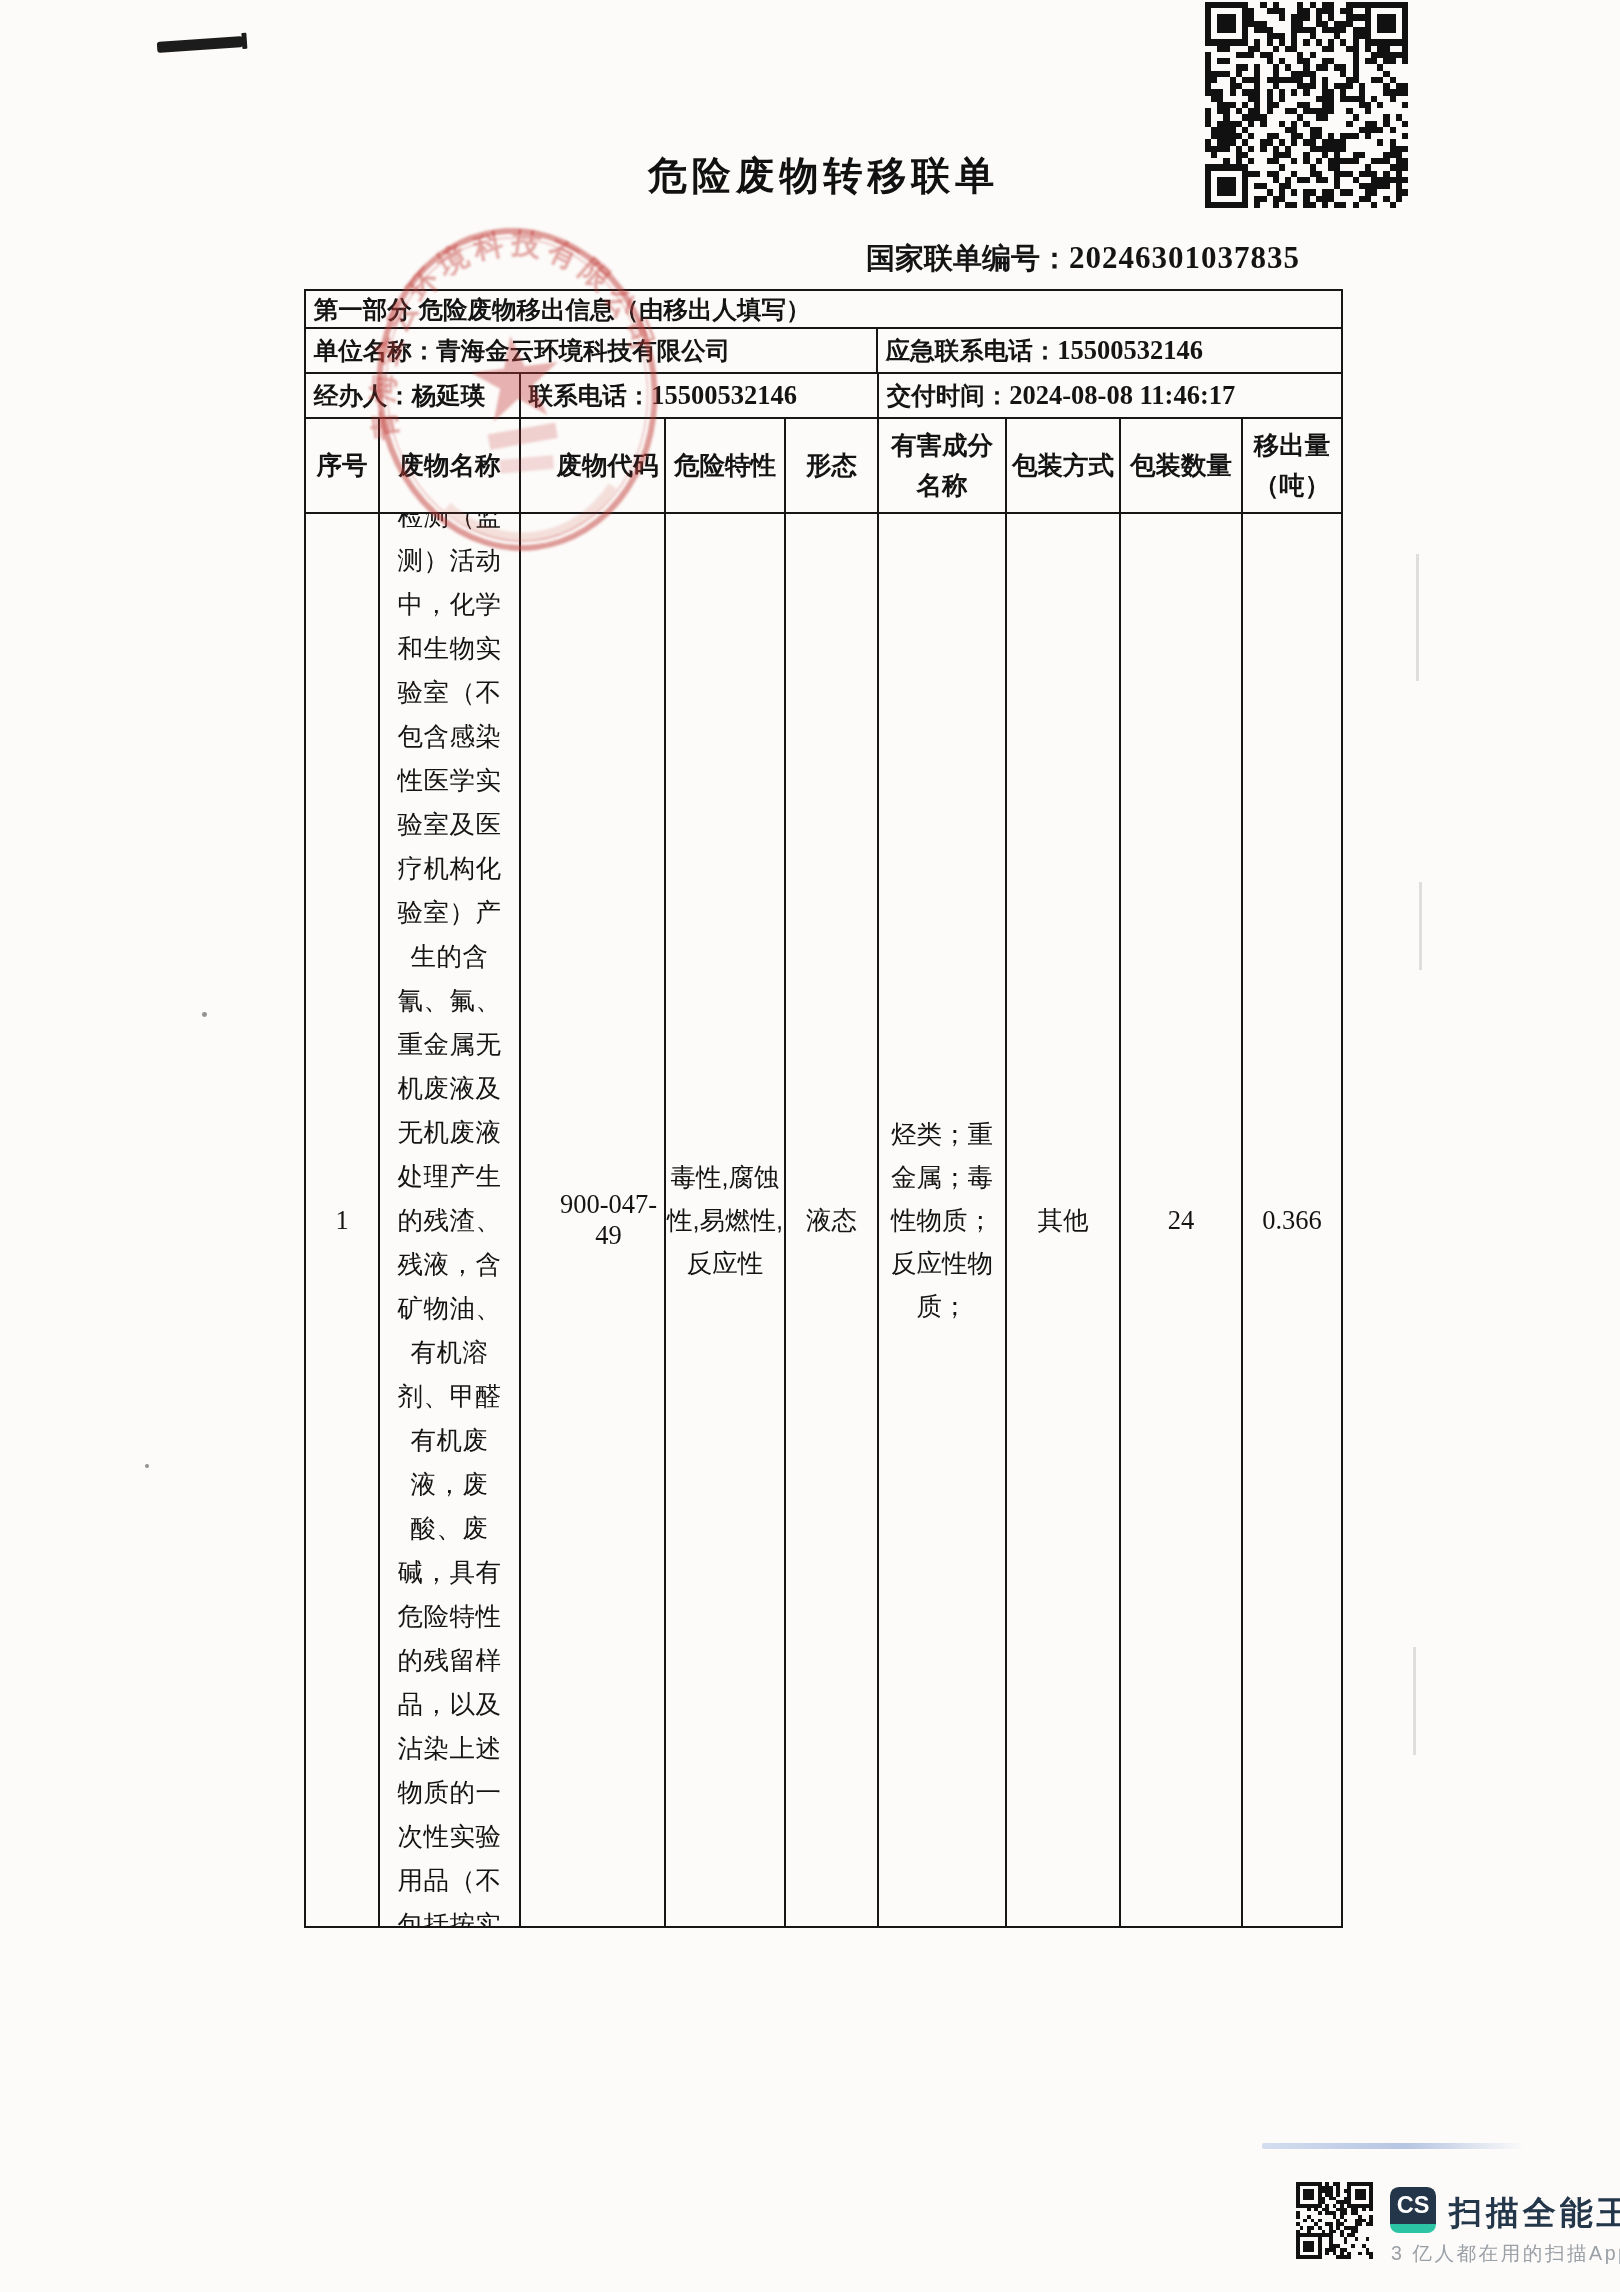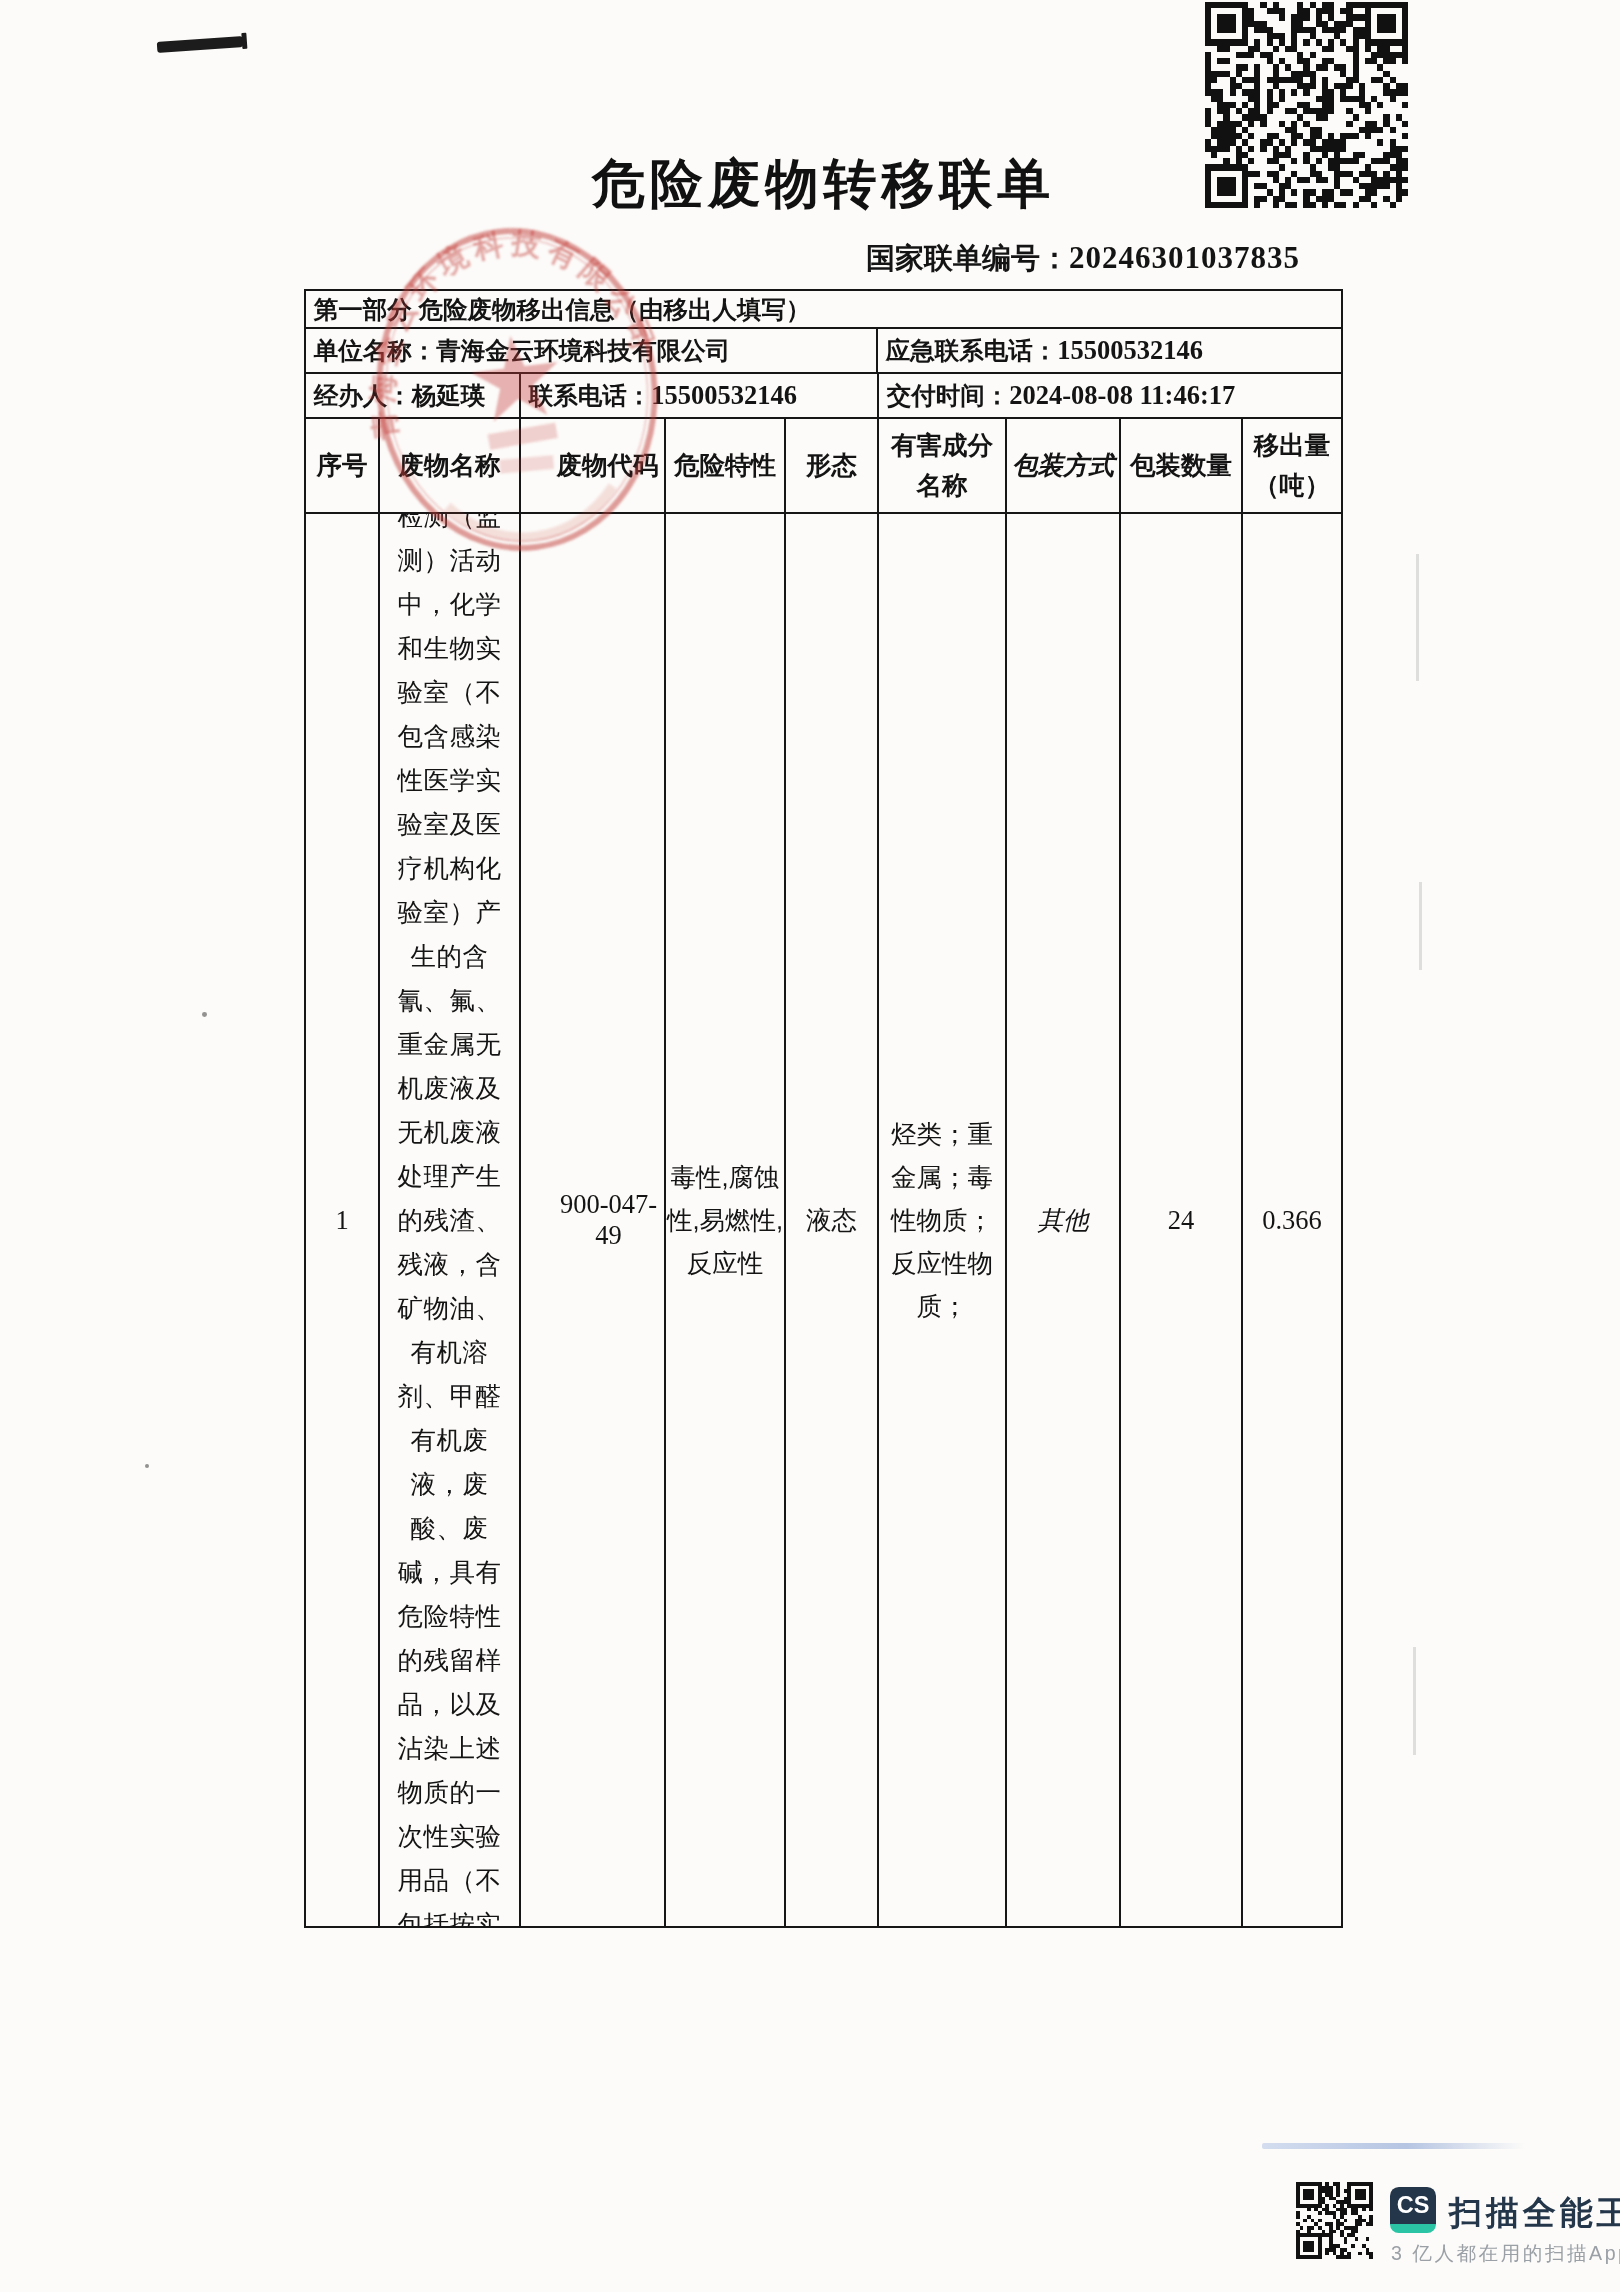--- a/index.html
+++ b/index.html
@@ -29,21 +29,21 @@
     opacity:.85;border-radius:2px;
   }
   
   .qr{position:absolute;}
   .qr svg{display:block;width:100%;height:100%;}
   .qr-top{left:1205px;top:2px;width:203px;height:206px;}
   .qr-bottom{left:1296px;top:2182px;width:77px;height:77px;}
   
   .title{
     position:absolute;left:304px;top:149px;width:1039px;margin:0;
-    text-align:center;font-size:53px;font-weight:700;letter-spacing:4.9px;
+    text-align:center;font-size:39px;font-weight:700;letter-spacing:4.9px;
     color:#111;
   }
   .numrow{position:absolute;top:239px;font-size:29px;font-weight:700;white-space:nowrap;}
   .numrow .num{font-family:"Liberation Serif",serif;font-size:31px;font-weight:700;letter-spacing:1px;}
   #form-no{left:306px;}
   #nat-no{left:866px;}
   
   .doc-table{
     position:absolute;left:304px;top:289px;width:1039px;
     border:2.9px solid #161616;box-sizing:border-box;
@@ -72,21 +72,21 @@
   }
   .r-data{height:1414px;}
   .dcell{justify-content:center;text-align:center;font-size:25.5px;}
   .serif{font-family:"Liberation Serif",serif;font-size:26.5px;}
   .waste-name{
     line-height:44px;letter-spacing:0.5px;padding:0 4.9px;text-align:center;
   }
   .wrap-cell{line-height:43px;padding:0 0;text-align:center;}
   .c0{flex:0 0 72px;}  .c1{flex:0 0 141px;} .c2{flex:0 0 145px;padding-left:32px;}
   .c3{flex:0 0 120px;} .c4{flex:0 0 93px;}  .c5{flex:0 0 128px;}
-  .c6{flex:0 0 114px;font-style:italic;} .c7{flex:0 0 122px;} .c8{flex:1;}
+  .c6{flex:0 0 114px;} .c7{flex:0 0 122px;} .c8{flex:1;}
   
   .stamp{position:absolute;left:365px;top:218px;z-index:6;pointer-events:none;}
   
   .wm-logo{
     position:absolute;left:1390px;top:2187px;width:46px;height:46px;
     border-radius:8.8px;overflow:hidden;display:flex;flex-direction:column;
   }
   .wm-logo-top{flex:1;display:flex;align-items:center;justify-content:center;
     color:#fff;font-weight:800;font-size:23.5px;letter-spacing:0;}
   .wm-logo-bottom{height:8.8px;}

